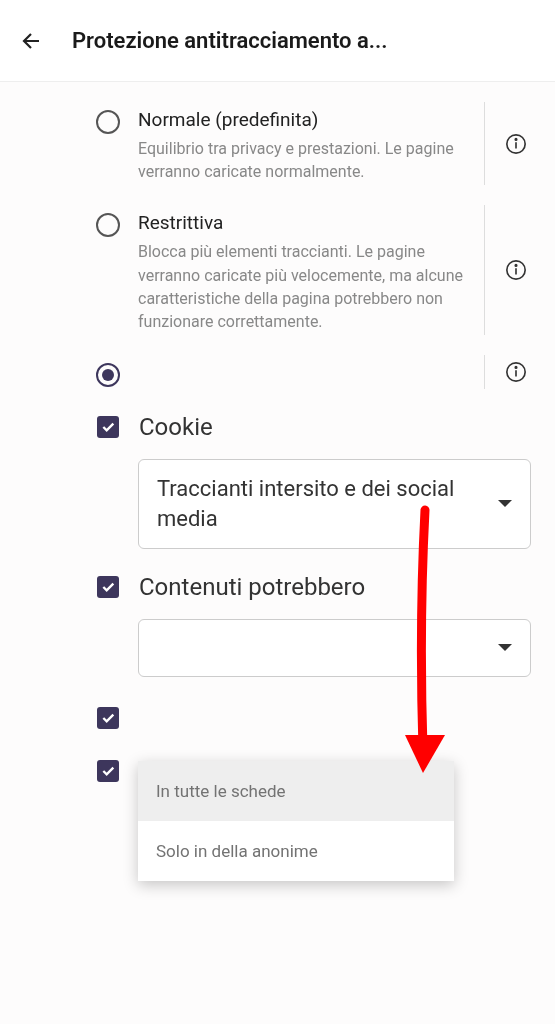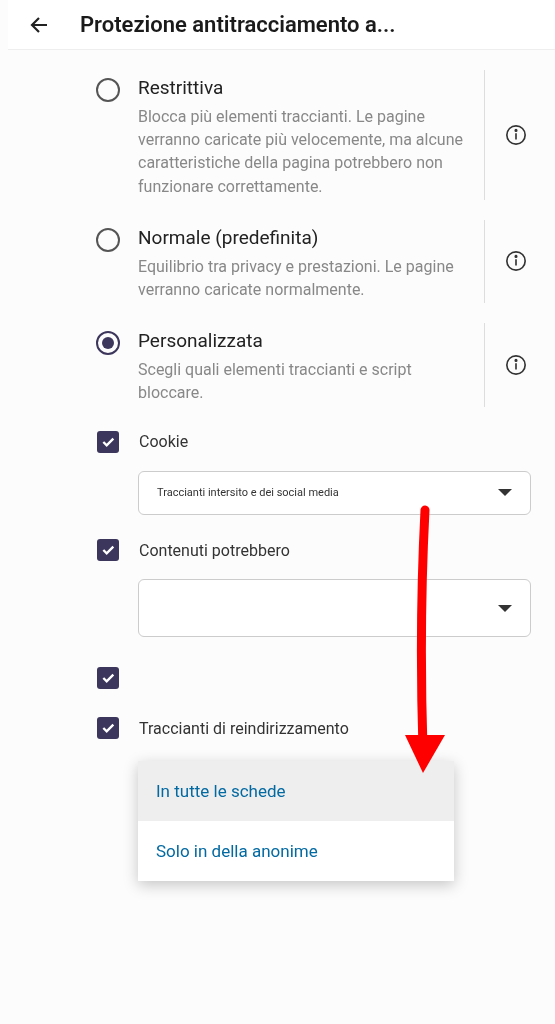--- a/index.html
+++ b/index.html
@@ -7,24 +7,23 @@
       font-family: -apple-system, BlinkMacSystemFont, 'Segoe UI', Roboto, sans-serif;
       background: #fdfcfc;
       width: 555px;
       height: 1024px;
       overflow: hidden;
       position: relative;
     }
     .header {
       display: flex;
       align-items: center;
-      padding: 12px 20px;
+      padding: 28px 20px;
       border-bottom: 1px solid #eee;
       background: #fff;
-      margin-left: 8px;
     }
     .back-icon {
       width: 24px;
       height: 24px;
       margin-right: 28px;
       cursor: pointer;
     }
     .header-title {
       font-size: 22px;
       font-weight: 600;
@@ -111,39 +110,39 @@
       margin-left: 77px;
       margin-right: 20px;
       flex-shrink: 0;
       display: flex;
       align-items: center;
       justify-content: center;
       cursor: pointer;
     }
     .checkbox svg { width: 16px; height: 16px; }
     .checkbox-label {
-      font-size: 16px;
+      font-size: 24px;
       color: #333;
     }
     .dropdown {
       margin-left: 138px;
       margin-right: 24px;
       border: 1px solid #ccc;
       border-radius: 6px;
       padding: 14px 18px;
       display: flex;
       align-items: center;
       justify-content: space-between;
       background: #fff;
       cursor: pointer;
       margin-bottom: 10px;
       margin-top: 4px;
     }
     .dropdown-text {
-      font-size: 11px;
+      font-size: 22px;
       color: #333;
       line-height: 1.35;
       padding-right: 12px;
     }
     .caret-down {
       width: 0;
       height: 0;
       border-left: 7px solid transparent;
       border-right: 7px solid transparent;
       border-top: 7px solid #333;
@@ -154,21 +153,21 @@
       left: 138px;
       width: 316px;
       top: 761px;
       background: #fff;
       box-shadow: 0 4px 14px rgba(0,0,0,0.22);
       z-index: 10;
     }
     .dropdown-item {
       padding: 20px 18px;
       font-size: 17px;
-      color: #0369a1;
+      color: #737373;
       cursor: pointer;
     }
     .dropdown-item.highlighted {
       background: #eee;
     }
     .dropdown-behind {
       position: relative;
       margin-left: 138px;
       margin-right: 24px;
       border: 1px solid #ccc;
@@ -200,51 +199,47 @@
     <path d="M19 12H5M11 5l-7 7 7 7"></path>
   </svg>
   <div class="header-title">Protezione antitracciamento a...</div>
 </div>
 
 <div class="content">
 
   <div class="option-row">
     <div class="radio-circle"></div>
     <div class="option-text">
-      <div class="option-title">Restrittiva</div>
-      <div class="option-desc">Blocca più elementi traccianti. Le pagine verranno caricate più velocemente, ma alcune caratteristiche della pagina potrebbero non funzionare correttamente.</div>
+      <div class="option-title">Normale (predefinita)</div>
+      <div class="option-desc">Equilibrio tra privacy e prestazioni. Le pagine verranno caricate normalmente.</div>
     </div>
     <div class="info-divider"></div>
     <svg class="info-icon" viewBox="0 0 24 24" fill="none" stroke="#333" stroke-width="1.8">
       <circle cx="12" cy="12" r="10"></circle>
         <line x1="12" y1="10" x2="12" y2="17"></line>
         <circle cx="12" cy="7" r="0.8" fill="#333"></circle>
     </svg>
   </div>
 
   <div class="option-row">
     <div class="radio-circle"></div>
     <div class="option-text">
-      <div class="option-title">Normale (predefinita)</div>
-      <div class="option-desc">Equilibrio tra privacy e prestazioni. Le pagine verranno caricate normalmente.</div>
+      <div class="option-title">Restrittiva</div>
+      <div class="option-desc">Blocca più elementi traccianti. Le pagine verranno caricate più velocemente, ma alcune caratteristiche della pagina potrebbero non funzionare correttamente.</div>
     </div>
     <div class="info-divider"></div>
     <svg class="info-icon" viewBox="0 0 24 24" fill="none" stroke="#333" stroke-width="1.8">
       <circle cx="12" cy="12" r="10"></circle>
         <line x1="12" y1="10" x2="12" y2="17"></line>
         <circle cx="12" cy="7" r="0.8" fill="#333"></circle>
     </svg>
   </div>
 
   <div class="option-row">
     <div class="radio-circle selected"></div>
-    <div class="option-text">
-      <div class="option-title">Personalizzata</div>
-      <div class="option-desc">Scegli quali elementi traccianti e script bloccare.</div>
-    </div>
     <div class="info-divider"></div>
     <svg class="info-icon" viewBox="0 0 24 24" fill="none" stroke="#333" stroke-width="1.8">
       <circle cx="12" cy="12" r="10"></circle>
         <line x1="12" y1="10" x2="12" y2="17"></line>
         <circle cx="12" cy="7" r="0.8" fill="#333"></circle>
     </svg>
   </div>
 
   <div class="checkbox-row">
     <div class="checkbox">

